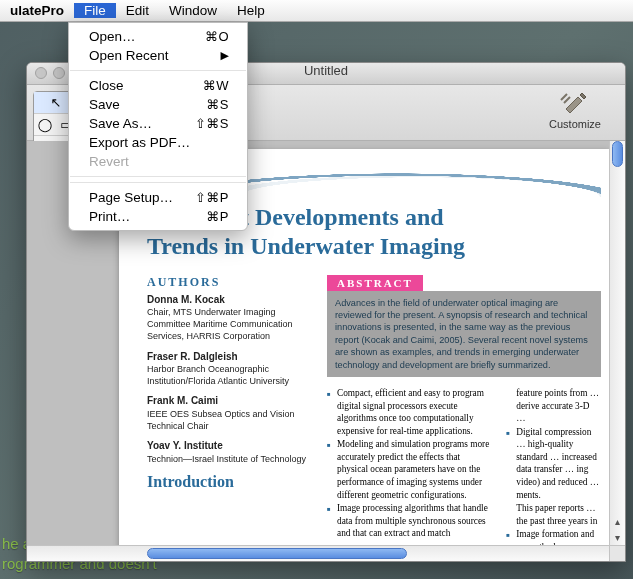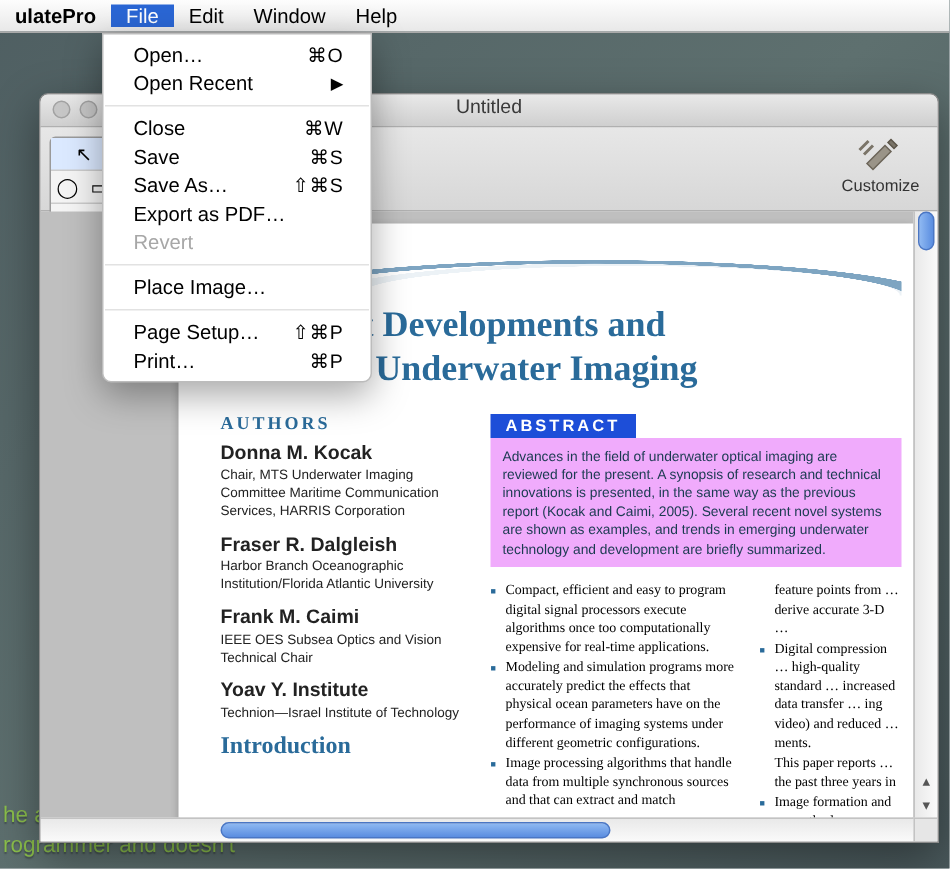--- a/index.html
+++ b/index.html
@@ -85,21 +85,21 @@
   .traffic span {
     width: 12px; height:12px; border-radius:50%;
     background: #c6c6c6; border:1px solid #a2a2a2;
   }
   .toolbar {
     height: 56px; background: linear-gradient(#e7e7e7,#d7d7d7);
     border-bottom: 1px solid #b0b0b0;
     position:relative;
   }
   .customize {
-    position:absolute; right:12px; top:4px; text-align:center;
+    position:absolute; right:24px; top:4px; text-align:center;
     font-size: 11px; color:#333;
   }
   .customize .gear {
     width: 34px; height: 28px; margin:0 auto 1px;
     display:flex; align-items:center; justify-content:center;
   }
   .tool-palette {
     position:absolute; left:6px; top:6px;
     width: 46px; border:1px solid #9a9a9a; border-radius:4px;
     background:#f4f4f4;
@@ -134,34 +134,34 @@
     color:#2a6b9a; font-weight:bold;
     font-size: 24px; line-height:1.2;
     margin-bottom: 14px;
   }
   .authors-block { float:left; width:170px; font-size:9px; color:#222; }
   .authors-block h3 {
     color:#2a6b9a; letter-spacing:2px; font-size:12px; margin-bottom:3px;
     font-family: Liberation Serif, serif;
   }
   .authors-block .auth { margin-bottom:7px; line-height:1.35;}
-  .authors-block .auth b { display:block; font-size:13px;}
+  .authors-block .auth b { display:block; font-size:10px;}
   .authors-block .intro-h {
     color:#2a6b9a; font-weight:bold; font-size:16px;
     font-family: Georgia, serif; margin-top: 8px;
   }
   .abstract-box {
     margin-left: 180px; margin-bottom:10px;
   }
   .abstract-box .ab-title {
-    display:inline-block; background:#1d4ed8; color:#fff;
-    padding:2px 10px; font-size:11px; letter-spacing:2px; font-weight:bold;
+    display:inline-block; background:#ec4899; color:#fff;
+    padding:2px 10px; font-size:11px; letter-spacing:2px; font-weight:bold;font-family:Liberation Serif, serif;
   }
   .abstract-box .ab-body {
-    background:#f0abfc; padding:6px 8px; font-size:9.2px; line-height:1.35;
+    background:#a3a3a3; padding:6px 8px; font-size:9.2px; line-height:1.35;
     color:#1a3a50;
   }
   .two-col {
     margin-left:180px; display:flex; gap:16px; font-size:9.3px; line-height:1.35;
     font-family: Georgia, serif;
   }
   .two-col ul { list-style:none; }
   .two-col li {
     position:relative; padding-left:10px; margin-bottom:1px;
   }
@@ -327,24 +327,20 @@
   </div>
   <div class="dd-item">
     <span>Export as PDF…</span>
       <span></span>
   </div>
   <div class="dd-item disabled">
     <span>Revert</span>
       <span></span>
   </div>
   <div class="dd-sep"></div>
-  <div class="dd-item">
-    <span>Place Image…</span>
-      <span></span>
-  </div>
   <div class="dd-sep"></div>
   <div class="dd-item">
     <span>Page Setup…</span>
       <span class="shortcut">⇧⌘P</span>
   </div>
   <div class="dd-item">
     <span>Print…</span>
       <span class="shortcut">⌘P</span>
   </div>
 </div>

